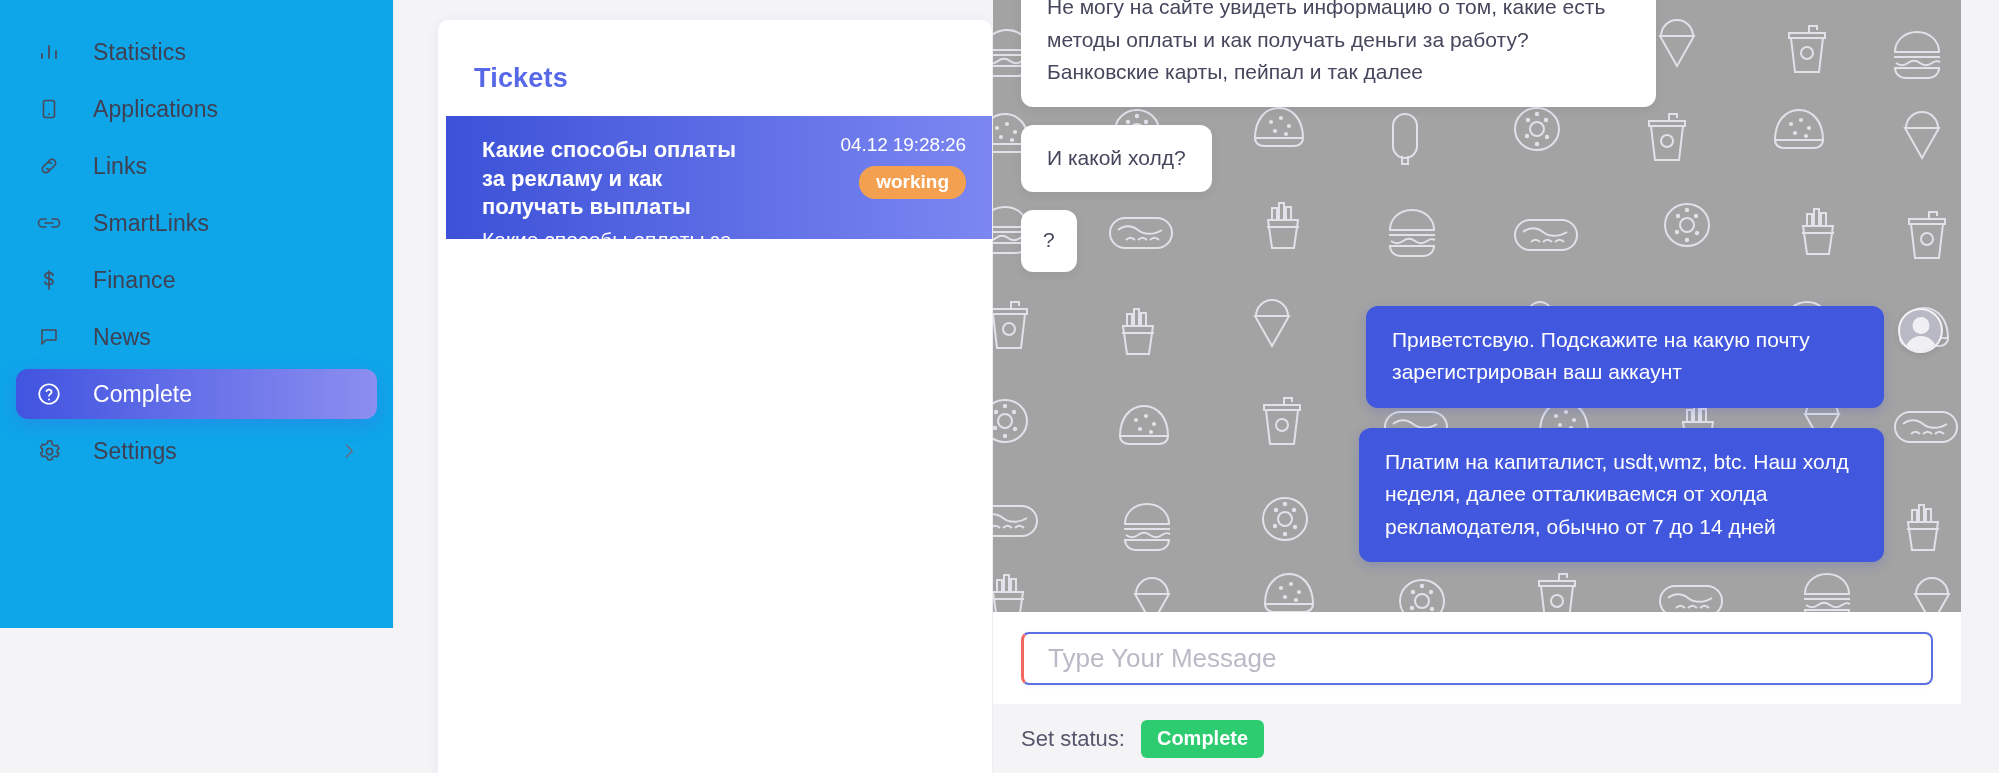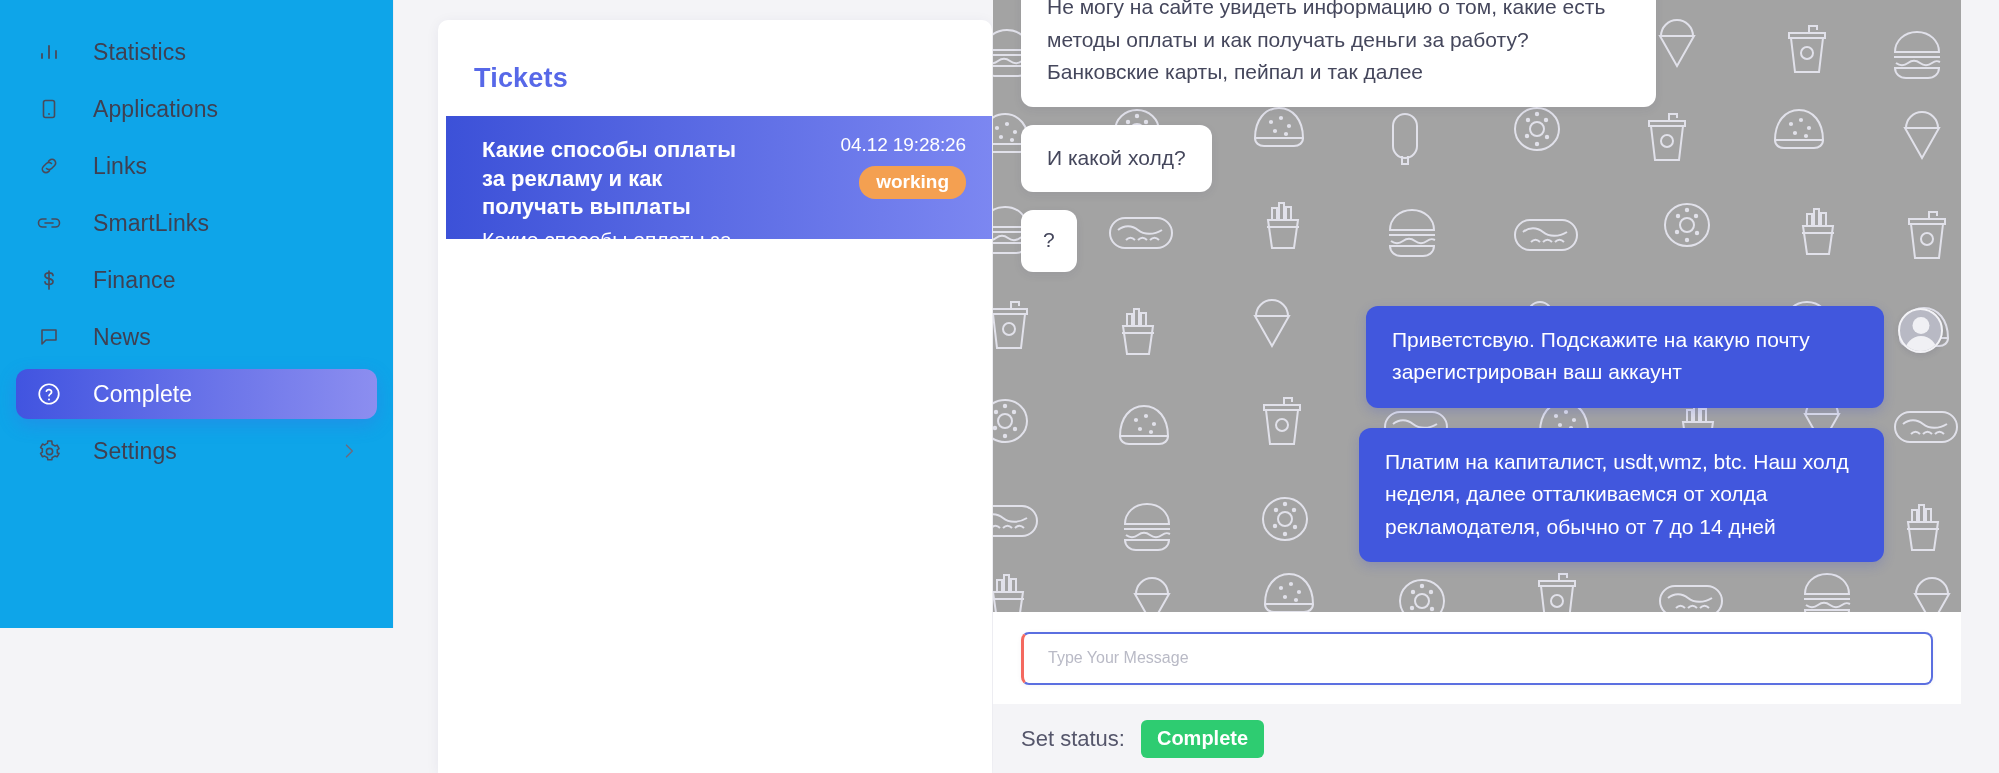--- a/index.html
+++ b/index.html
@@ -245,21 +245,21 @@
     padding: 0 28px;
   }
 
   #message-input {
     flex: 1;
     height: 53px;
     border-radius: 8px;
     border: 2px solid #5b6fe0;
     border-left: 3px solid #f4695f;
     background: #ffffff;
-    font-size: 16px;
+    font-size: 26px;
     color: #45475c;
     padding: 0 24px;
     outline: none;
     font-family: "Liberation Sans", sans-serif;
     box-shadow: 0 1px 5px rgba(40,40,80,0.05);
   }
   #message-input::placeholder { color: #b9bac6; }
 
   #send-button {
     margin-left: 18px;

